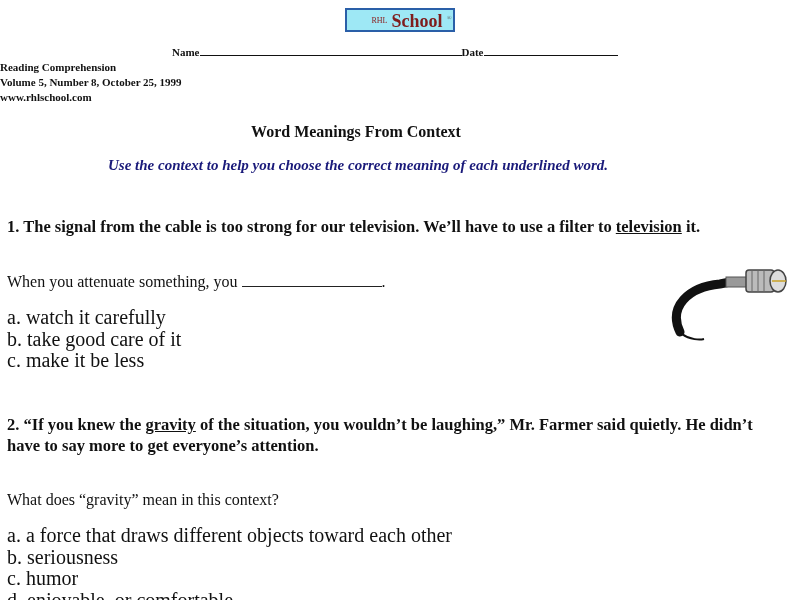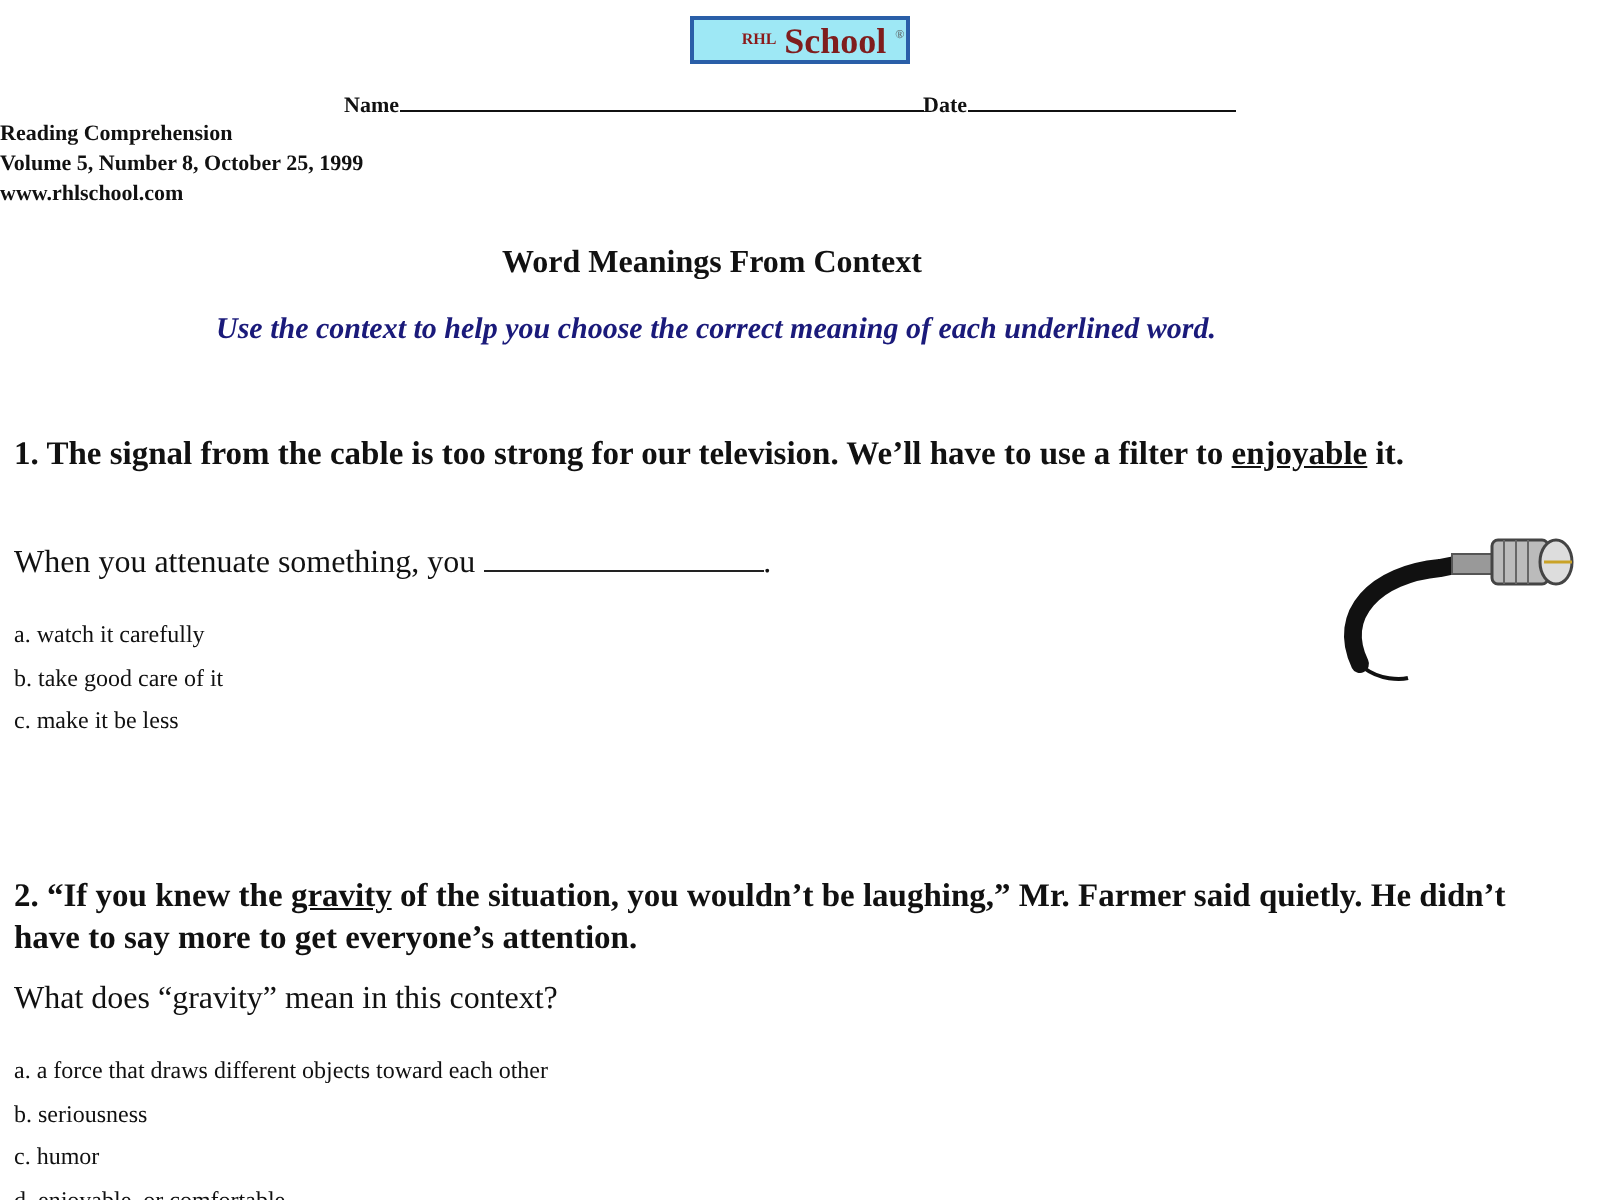--- a/index.html
+++ b/index.html
@@ -6,21 +6,21 @@
   body {
     width: 800px; height: 600px; overflow: hidden; position: relative;
     font-family: "Liberation Serif", "DejaVu Serif", serif; color: #111;
   }
   .logo-wrap { position: absolute; top: 8px; left: 0; width: 800px; text-align: center; }
   .logo {
     display: inline-block; position: relative;
     background: #9ee8f5; border: 2px solid #2a5fa8;
     padding: 0 10px 0 8px; height: 20px; line-height: 20px;
   }
-  .logo .rhl { font-size: 8px; font-weight: bold; color: #8b1a1a; margin-right: 0; vertical-align: middle; padding-left: 16px; }
+  .logo .rhl { font-size: 8px; font-weight: normal; color: #8b1a1a; margin-right: 0; vertical-align: middle; padding-left: 16px; }
   .logo .school { font-size: 18px; font-weight: bold; color: #7f1d1d; vertical-align: middle; }
   .logo .tm { position: absolute; top: -2px; right: 1px; font-size: 6px; color: #555; }
 
   .namebar { position: absolute; top: 45px; left: 172px; width: 460px; font-size: 11px; font-weight: bold; white-space: nowrap; }
   .namebar .line { display: inline-block; border-bottom: 1px solid #111; height: 10px; vertical-align: baseline; }
   .namebar .l1 { width: 262px; }
   .namebar .l2 { width: 134px; }
 
   .hdr { position: absolute; left: 0; width: 800px; text-align: left; font-size: 11px; font-weight: bold; }
   .hdr1 { top: 61px; }
@@ -28,21 +28,21 @@
   .hdr3 { top: 91px; }
 
   .title { position: absolute; top: 123px; left: 0; width: 712px; text-align: center; font-size: 16px; font-weight: bold; }
   .instr { position: absolute; top: 157px; left: 0; width: 716px; text-align: center;
     font-size: 15px; font-weight: bold; font-style: italic; color: #1a1a7a; }
 
   .q { position: absolute; left: 7px; width: 780px; font-size: 16.5px; font-weight: bold; line-height: 21px; }
   .q u { text-decoration: underline; }
   .prompt { position: absolute; left: 7px; font-size: 16px; }
   .blank { display: inline-block; width: 140px; border-bottom: 1px solid #222; height: 12px; }
-  .opts { position: absolute; left: 7px; font-size: 12px; line-height: 21.5px; }
+  .opts { position: absolute; left: 7px; font-size: 20px; line-height: 21.5px; }
   .opts div { white-space: nowrap; }
 
   .cable { position: absolute; left: 668px; top: 262px; width: 130px; height: 80px; }
 </style>
 </head>
 <body>
 
 <div class="logo-wrap">
   <div class="logo">
     <span class="rhl">RHL</span>
@@ -55,21 +55,21 @@
   <span>Name</span><span class="line l1"></span><span>Date</span><span class="line l2"></span>
 </div>
 
 <div class="hdr hdr1">Reading Comprehension</div>
 <div class="hdr hdr2">Volume 5, Number 8, October 25, 1999</div>
 <div class="hdr hdr3">www.rhlschool.com</div>
 
 <div class="title">Word Meanings From Context</div>
 <div class="instr">Use the context to help you choose the correct meaning of each underlined word.</div>
 
-<div class="q" style="top:216px;"><span>1. The signal from the cable is too strong for our television. We’ll have to use a filter to </span><u>enjoyable</u><span> it.</span></div>
+<div class="q" style="top:216px;"><span>1. The signal from the cable is too strong for our television. We’ll have to use a filter to </span><u>television</u><span> it.</span></div>
 
 <div class="prompt" style="top:273px;">
   <span>When you attenuate something, you </span><span class="blank"></span><span>.</span>
 </div>
 
 <div class="opts" style="top:307px;">
   <div>a. watch it carefully</div>
   <div>b. take good care of it</div>
   <div>c. make it be less</div>
 </div>
@@ -79,21 +79,21 @@
   <path d="M14 72 C22 78, 32 78, 36 77" stroke="#111" stroke-width="2" fill="none"></path>
   <rect x="58" y="15" width="22" height="10" fill="#999" stroke="#555" stroke-width="1"></rect>
   <rect x="78" y="8" width="28" height="22" rx="3" fill="#bbb" stroke="#444" stroke-width="1.5"></rect>
   <line x1="84" y1="8" x2="84" y2="30" stroke="#666"></line>
   <line x1="90" y1="8" x2="90" y2="30" stroke="#666"></line>
   <line x1="96" y1="8" x2="96" y2="30" stroke="#666"></line>
   <ellipse cx="110" cy="19" rx="8" ry="11" fill="#ddd" stroke="#444" stroke-width="1.5"></ellipse>
   <line x1="104" y1="19" x2="118" y2="19" stroke="#c9a227" stroke-width="1.5"></line>
 </svg>
 
-<div class="q" style="top:437px;"><span>2. “If you knew the </span><u>gravity</u><span> of the situation, you wouldn’t be laughing,” Mr. Farmer said quietly. He didn’t have to say more to get everyone’s attention.</span></div>
+<div class="q" style="top:414px;"><span>2. “If you knew the </span><u>gravity</u><span> of the situation, you wouldn’t be laughing,” Mr. Farmer said quietly. He didn’t have to say more to get everyone’s attention.</span></div>
 
 <div class="prompt" style="top:491px;">
   <span>What does “gravity” mean in this context?</span>
 </div>
 
 <div class="opts" style="top:525px;">
   <div>a. a force that draws different objects toward each other</div>
   <div>b. seriousness</div>
   <div>c. humor</div>
   <div>d. enjoyable, or comfortable</div>

